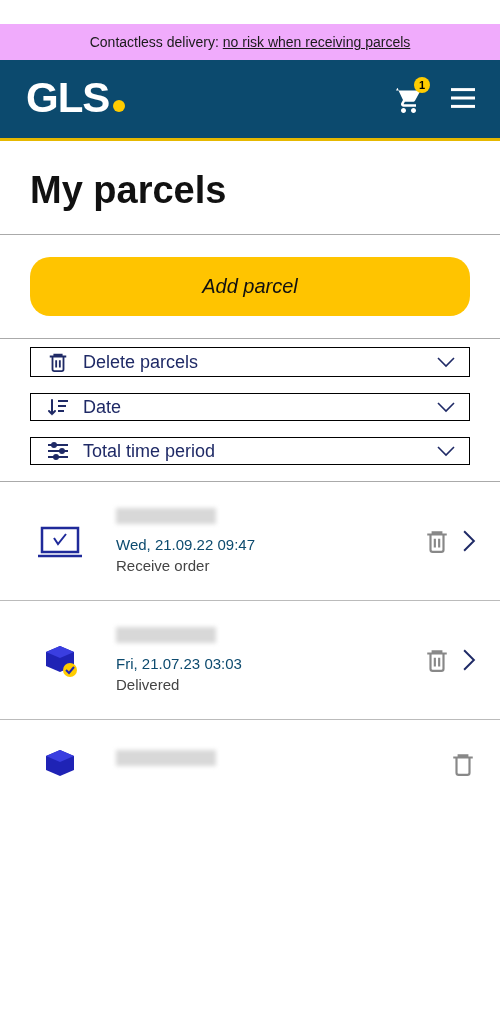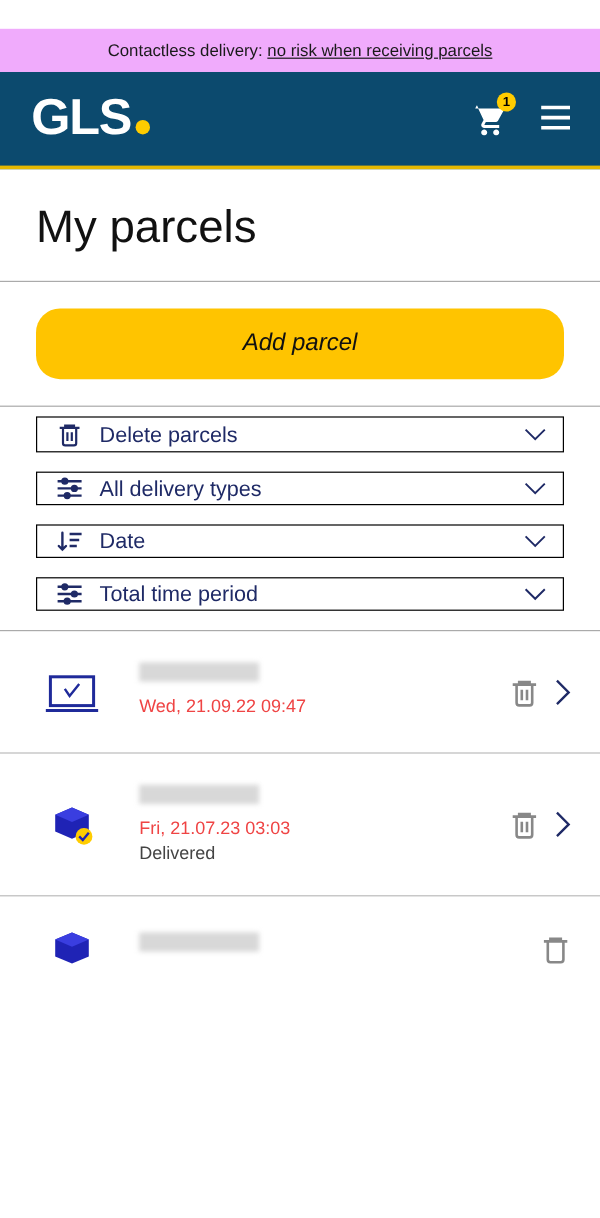--- a/index.html
+++ b/index.html
@@ -52,21 +52,21 @@
     background: #ffcc00;
     color: #000;
     font-size: 11px;
     font-weight: bold;
     border-radius: 50%;
     width: 16px; height: 16px;
     display: flex; align-items: center; justify-content: center;
   }
   .title {
     font-size: 38px;
-    font-weight: 400;
+    font-weight: 700;
     padding: 28px 30px 22px;
     color: #111;
   }
   .hr { border: none; border-top: 1px solid #aaa; }
   .btn-add {
     background: #ffc400;
     margin: 22px 30px;
     padding: 18px 10px;
     text-align: center;
     font-style: italic;
@@ -94,21 +94,21 @@
     border-bottom: 1px solid #bbb;
   }
   .parcel .picon { width: 72px; display: flex; justify-content: center; }
   .parcel .pcontent { flex: 1; padding-left: 20px; }
   .parcel .ptitle-blur {
     width: 100px; height: 16px;
     background: #d8d8d8;
     filter: blur(2px);
     margin-bottom: 12px;
   }
-  .parcel .pdate { font-size: 15px; color: #ef4444; margin-bottom: 4px; }
+  .parcel .pdate { font-size: 15px; color: #0c4a6e; margin-bottom: 4px; }
   .parcel .pstatus { font-size: 15px; color: #444; }
   .parcel .pactions { display: flex; align-items: center; gap: 12px; }
   .pactions .trash { color: #888; }
   .pactions .chev { color: #1f2a66; }
   svg { display: block; }
 </style>
 </head>
 <body>
 
 <div class="banner">
@@ -143,74 +143,56 @@
 <hr class="hr">
 
 <div class="filters">
   <div class="filter">
     <span class="ficon">
       <svg width="22" height="24" viewBox="0 0 24 24" fill="none" stroke="#1f2a66" stroke-width="2">
           <path d="M3 6h18M8 6V4h8v2M6 6v14a2 2 0 0 0 2 2h8a2 2 0 0 0 2-2V6M10 10v8M14 10v8"></path>
         </svg>
     </span>
     <span class="flabel">Delete parcels</span>
+    <span class="chev">
+      <svg width="18" height="12" viewBox="0 0 18 10" fill="none" stroke="#1f2a66" stroke-width="1.6">
+          <polyline points="1,1 9,9 17,1"></polyline>
+        </svg>
+    </span>
+  </div>
+
+
+  <div class="filter">
+    <span class="ficon">
+      <svg width="24" height="22" viewBox="0 0 24 20" fill="none" stroke="#1f2a66" stroke-width="2">
+          <path d="M6 3v14M3 14l3 3 3-3" stroke-linecap="round"></path>
+          <line x1="12" y1="4" x2="22" y2="4"></line>
+          <line x1="12" y1="9" x2="20" y2="9"></line>
+          <line x1="12" y1="14" x2="18" y2="14"></line>
+        </svg>
+    </span>
+    <span class="flabel">Date</span>
     <span class="chev">
       <svg width="18" height="12" viewBox="0 0 18 10" fill="none" stroke="#1f2a66" stroke-width="1.6">
           <polyline points="1,1 9,9 17,1"></polyline>
         </svg>
     </span>
   </div>
 
   <div class="filter">
     <span class="ficon">
       <svg width="24" height="22" viewBox="0 0 24 20" fill="none" stroke="#1f2a66" stroke-width="2">
           <line x1="2" y1="4" x2="22" y2="4"></line>
           <circle cx="8" cy="4" r="2" fill="#1f2a66"></circle>
           <line x1="2" y1="10" x2="22" y2="10"></line>
           <circle cx="16" cy="10" r="2" fill="#1f2a66"></circle>
           <line x1="2" y1="16" x2="22" y2="16"></line>
           <circle cx="10" cy="16" r="2" fill="#1f2a66"></circle>
         </svg>
     </span>
-    <span class="flabel">All delivery types</span>
-    <span class="chev">
-      <svg width="18" height="12" viewBox="0 0 18 10" fill="none" stroke="#1f2a66" stroke-width="1.6">
-          <polyline points="1,1 9,9 17,1"></polyline>
-        </svg>
-    </span>
-  </div>
-
-  <div class="filter">
-    <span class="ficon">
-      <svg width="24" height="22" viewBox="0 0 24 20" fill="none" stroke="#1f2a66" stroke-width="2">
-          <path d="M6 3v14M3 14l3 3 3-3" stroke-linecap="round"></path>
-          <line x1="12" y1="4" x2="22" y2="4"></line>
-          <line x1="12" y1="9" x2="20" y2="9"></line>
-          <line x1="12" y1="14" x2="18" y2="14"></line>
-        </svg>
-    </span>
-    <span class="flabel">Date</span>
-    <span class="chev">
-      <svg width="18" height="12" viewBox="0 0 18 10" fill="none" stroke="#1f2a66" stroke-width="1.6">
-          <polyline points="1,1 9,9 17,1"></polyline>
-        </svg>
-    </span>
-  </div>
-
-  <div class="filter">
-    <span class="ficon">
-      <svg width="24" height="22" viewBox="0 0 24 20" fill="none" stroke="#1f2a66" stroke-width="2">
-          <line x1="2" y1="4" x2="22" y2="4"></line>
-          <circle cx="8" cy="4" r="2" fill="#1f2a66"></circle>
-          <line x1="2" y1="10" x2="22" y2="10"></line>
-          <circle cx="16" cy="10" r="2" fill="#1f2a66"></circle>
-          <line x1="2" y1="16" x2="22" y2="16"></line>
-          <circle cx="10" cy="16" r="2" fill="#1f2a66"></circle>
-        </svg>
-    </span>
     <span class="flabel">Total time period</span>
     <span class="chev">
       <svg width="18" height="12" viewBox="0 0 18 10" fill="none" stroke="#1f2a66" stroke-width="1.6">
           <polyline points="1,1 9,9 17,1"></polyline>
         </svg>
     </span>
   </div>
 </div>
 
 <hr class="hr" style="margin-top:10px;">
@@ -219,20 +201,21 @@
   <div class="picon">
     <svg width="44" height="38" viewBox="0 0 44 34" fill="none" stroke="#1f2a9a" stroke-width="2.5">
         <rect x="4" y="4" width="36" height="24"></rect>
         <line x1="0" y1="32" x2="44" y2="32"></line>
         <polyline points="16,14 20,20 28,10" stroke-width="2"></polyline>
       </svg>
   </div>
   <div class="pcontent">
     <div class="ptitle-blur"></div>
     <div class="pdate">Wed, 21.09.22 09:47</div>
+    <div class="pstatus">Receive order</div>
   </div>
   <div class="pactions">
     <span class="trash">
       <svg width="26" height="28" viewBox="0 0 24 24" fill="none" stroke="#888" stroke-width="2">
           <path d="M3 6h18M8 6V4h8v2M6 6v14a2 2 0 0 0 2 2h8a2 2 0 0 0 2-2V6M10 10v8M14 10v8"></path>
         </svg>
     </span>
     <span class="chev">
       <svg width="14" height="22" viewBox="0 0 10 18" fill="none" stroke="#1f2a66" stroke-width="1.6">
           <polyline points="1,1 9,9 1,17"></polyline>

